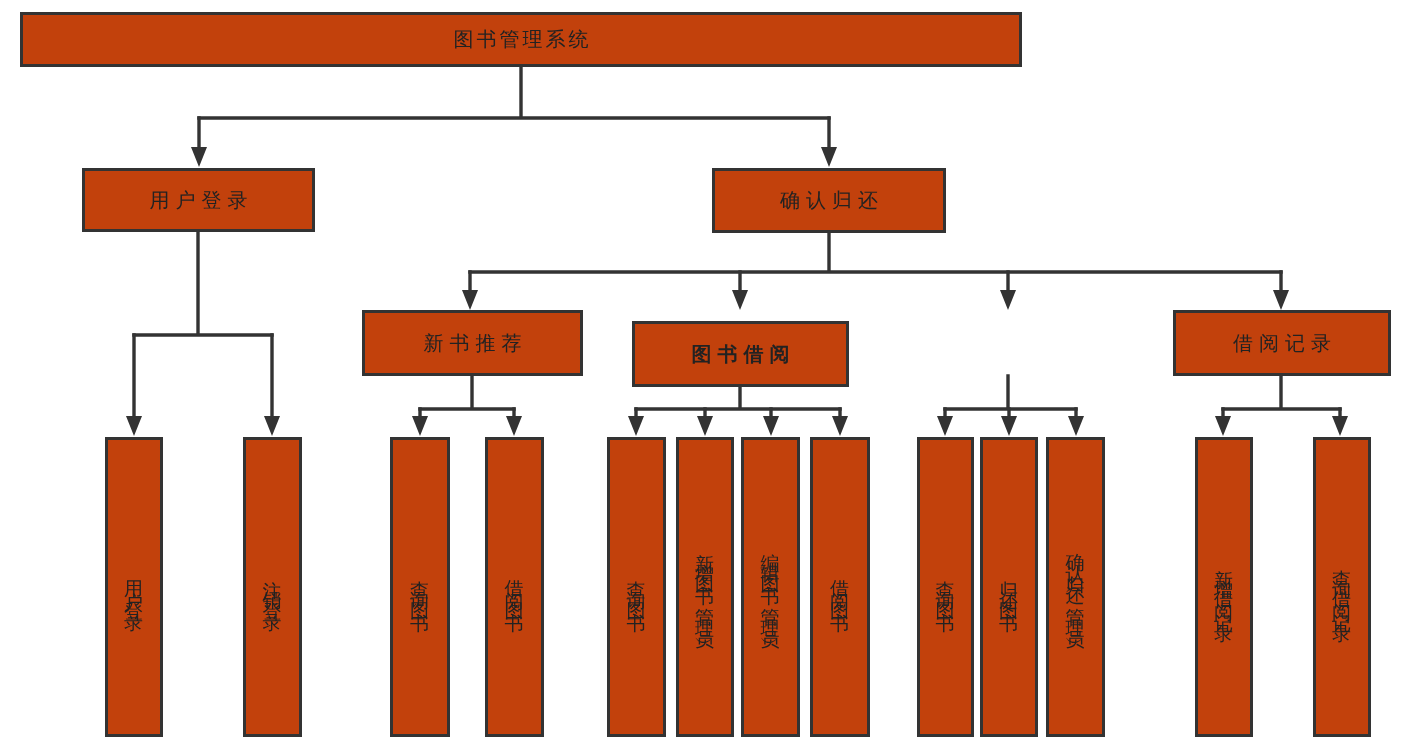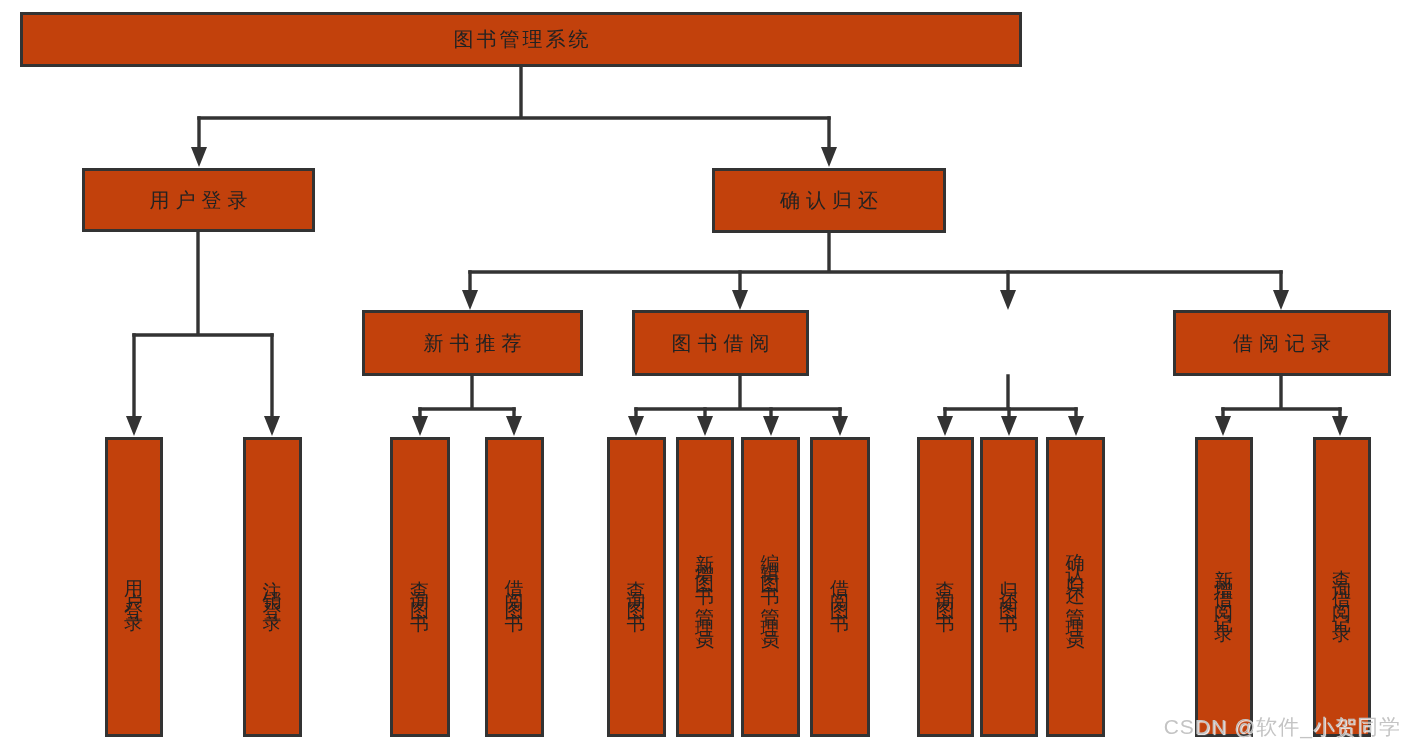--- a/index.html
+++ b/index.html
@@ -103,21 +103,21 @@
   <div class="node hbox" style="left:82px; top:168px; width:233px; height:64px;">
     <span>用户登录</span>
   </div>
   <div class="node hbox" style="left:712px; top:168px; width:234px; height:65px;">
     <span>确认归还</span>
   </div>
 
   <div class="node hbox" style="left:362px; top:310px; width:221px; height:66px;">
     <span>新书推荐</span>
   </div>
-  <div class="node hbox" style="left:632px; top:310px; width:177px; height:66px;">
+  <div class="node hbox" style="left:632px; top:321px; width:217px; height:66px;font-weight:bold;">
     <span>图书借阅</span>
   </div>
   <div class="node hbox" style="left:1173px; top:310px; width:218px; height:66px;font-family:Liberation Mono, monospace;">
     <span>借阅记录</span>
   </div>
 
   <div class="node vbox" style="left:105px; top:437px; width:58px; height:300px;">
     <span>用户登录</span>
   </div>
   <div class="node vbox" style="left:243px; top:437px; width:59px; height:300px;">
@@ -154,15 +154,14 @@
     <span>确认归还（管理员）</span>
   </div>
 
   <div class="node vbox" style="left:1195px; top:437px; width:58px; height:300px;">
     <span>新增借阅记录</span>
   </div>
   <div class="node vbox" style="left:1313px; top:437px; width:58px; height:300px;">
     <span>查询借阅记录</span>
   </div>
 
-  <div class="watermark">CSDN @软件_小贺同学</div>
 
 </div>
 
 </body></html>

